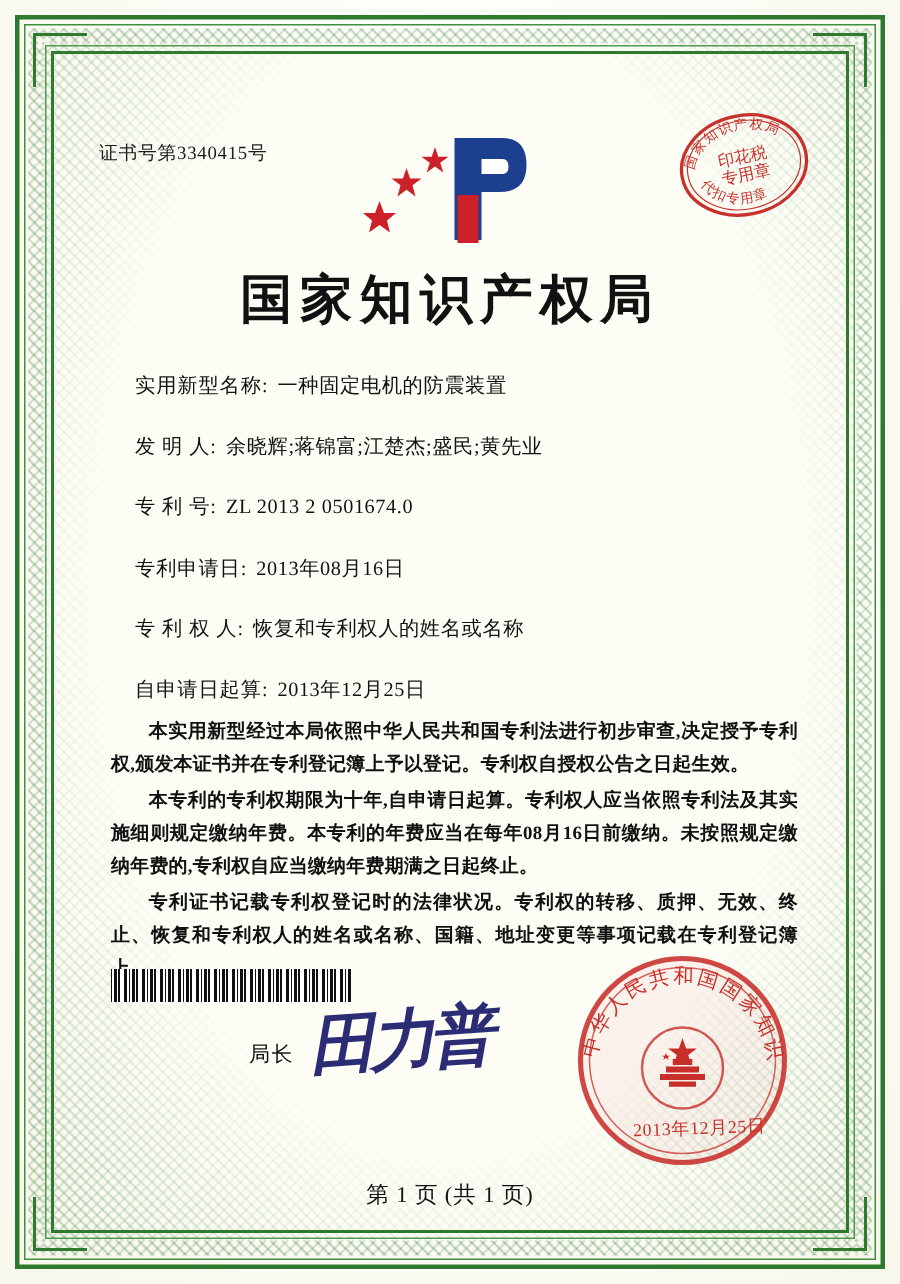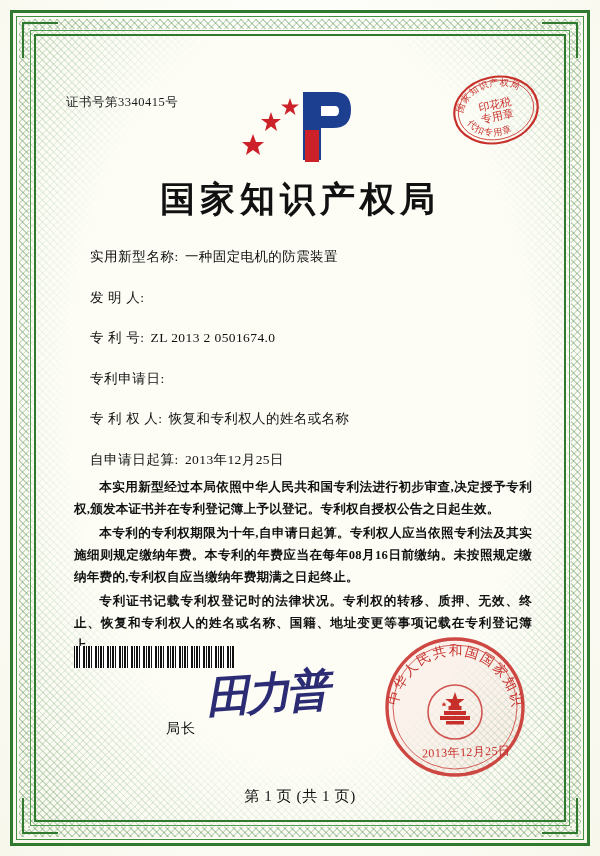--- a/index.html
+++ b/index.html
@@ -184,21 +184,20 @@
   }
 
   
   .director {
     position: absolute;
     left: 120px;
     top: 650px;
     font-size: 14px;
     color: #111;
     letter-spacing: 1px;
-    margin-top: 26px;
   }
   .signature {
     position: absolute;
     left: 160px;
     top: 620px;
     width: 135px;
     height: 62px;
     font-family: "Liberation Serif", serif;
     font-size: 44px;
     color: #1b1b6b;
@@ -298,27 +297,29 @@
 
     <div class="title">国家知识产权局</div>
 
     <div class="fields">
       <div class="field-row">
         <span class="field-label">实用新型名称:</span>
         <span class="field-value">一种固定电机的防震装置</span>
       </div>
       <div class="field-row">
         <span class="field-label">发 明 人:</span>
+        <span class="field-value">余晓辉;蒋锦富;江楚杰;盛民;黄先业</span>
       </div>
       <div class="field-row">
         <span class="field-label">专 利 号:</span>
         <span class="field-value">ZL 2013 2 0501674.0</span>
       </div>
       <div class="field-row">
         <span class="field-label">专利申请日:</span>
+        <span class="field-value">2013年08月16日</span>
       </div>
       <div class="field-row">
         <span class="field-label">专 利 权 人:</span>
         <span class="field-value">恢复和专利权人的姓名或名称</span>
       </div>
       <div class="field-row">
         <span class="field-label">自申请日起算:</span>
         <span class="field-value">2013年12月25日</span>
       </div>
     </div>

